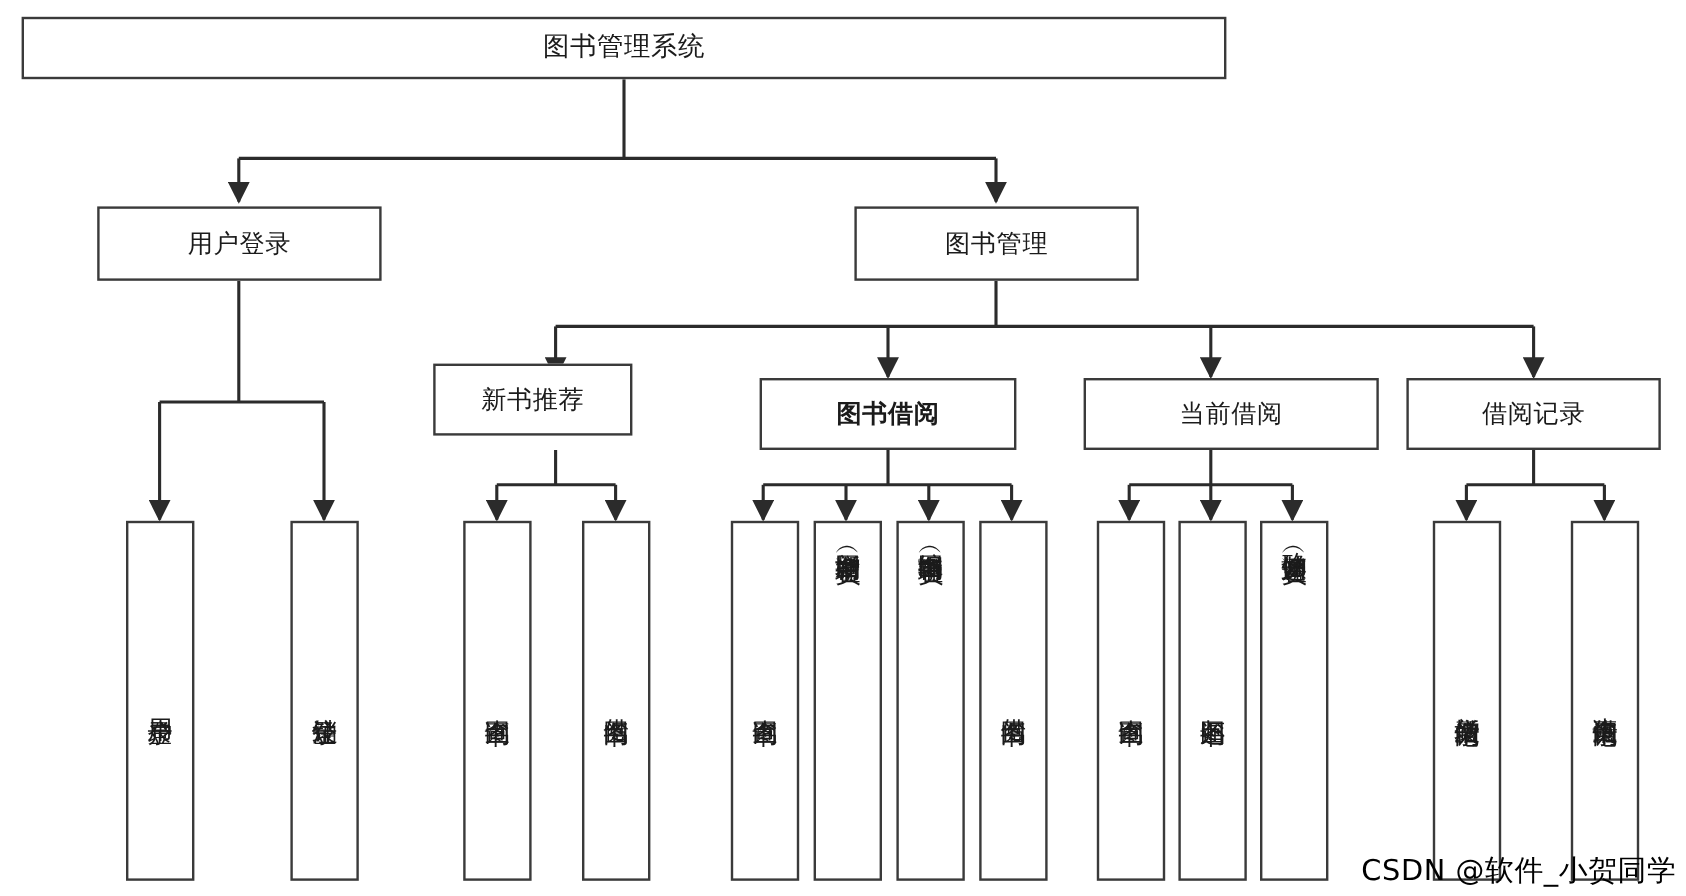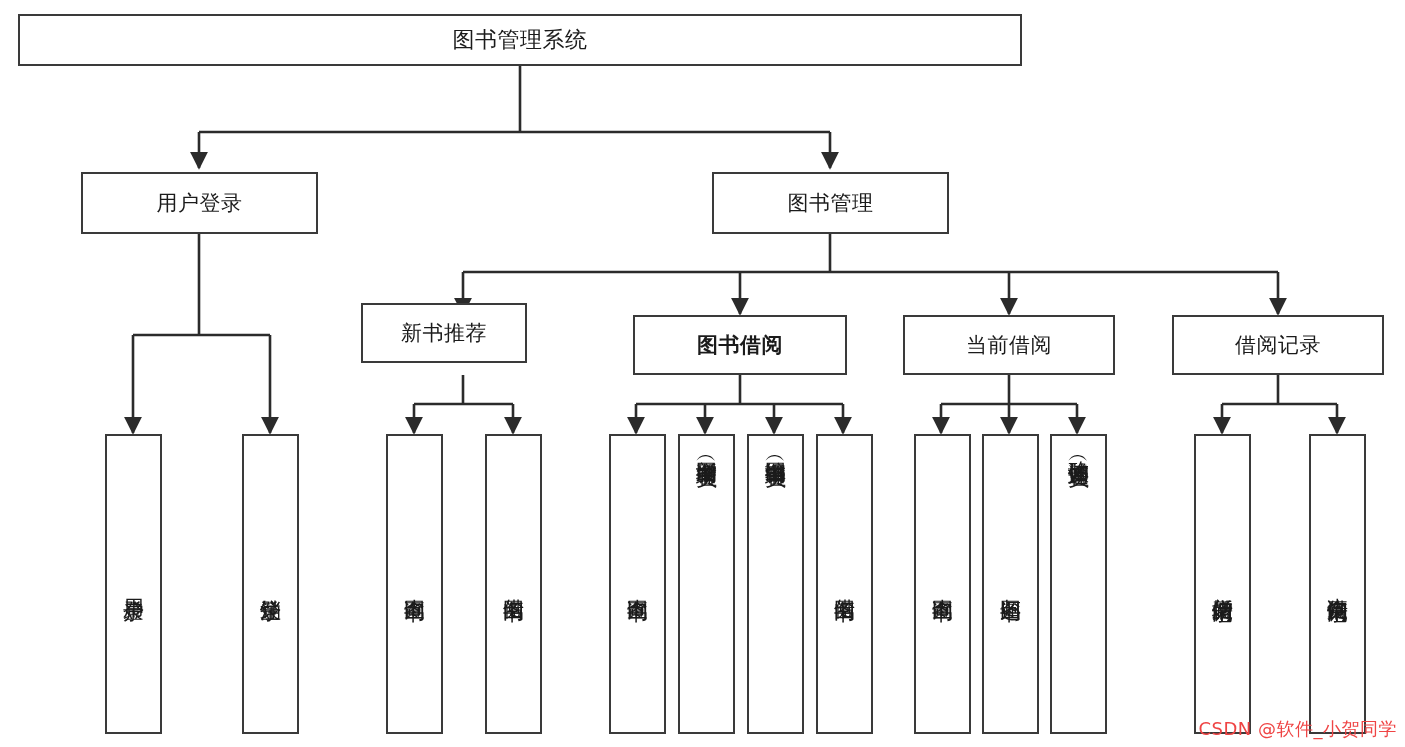--- a/index.html
+++ b/index.html
@@ -70,22 +70,22 @@
   }
   
   .node.vert.short {
     align-items: center;
     padding-top: 0;
   }
   .watermark {
     position: absolute;
     right: 8px;
     bottom: 6px;
-    font-size: 18px;
-    color: #ef4444;
+    font-size: 24px;
+    color: #000000;
     white-space: nowrap;
     letter-spacing: 0.5px;
   }
 </style>
 </head>
 <body>
 
 <div id="diagram-root">
 
   <svg class="edges" viewBox="0 0 1405 747">
@@ -148,21 +148,21 @@
   <div class="node horiz" style="left:712px; top:172px; width:237px; height:62px;">
     <span class="label">图书管理</span>
   </div>
 
   <div class="node horiz" style="left:361px; top:303px; width:166px; height:60px;">
     <span class="label">新书推荐</span>
   </div>
   <div class="node horiz" style="left:633px; top:315px; width:214px; height:60px;font-weight:bold;">
     <span class="label">图书借阅</span>
   </div>
-  <div class="node horiz" style="left:903px; top:315px; width:212px; height:60px;">
+  <div class="node horiz" style="left:903px; top:315px; width:246px; height:60px;">
     <span class="label">当前借阅</span>
   </div>
   <div class="node horiz" style="left:1172px; top:315px; width:212px; height:60px;justify-content:center;">
     <span class="label">借阅记录</span>
   </div>
 
   <div class="node vert short" style="left:105px; top:434px; width:57px; height:300px;">
     <span class="label">用户登录</span>
   </div>
   <div class="node vert short" style="left:242px; top:434px; width:57px; height:300px;">

